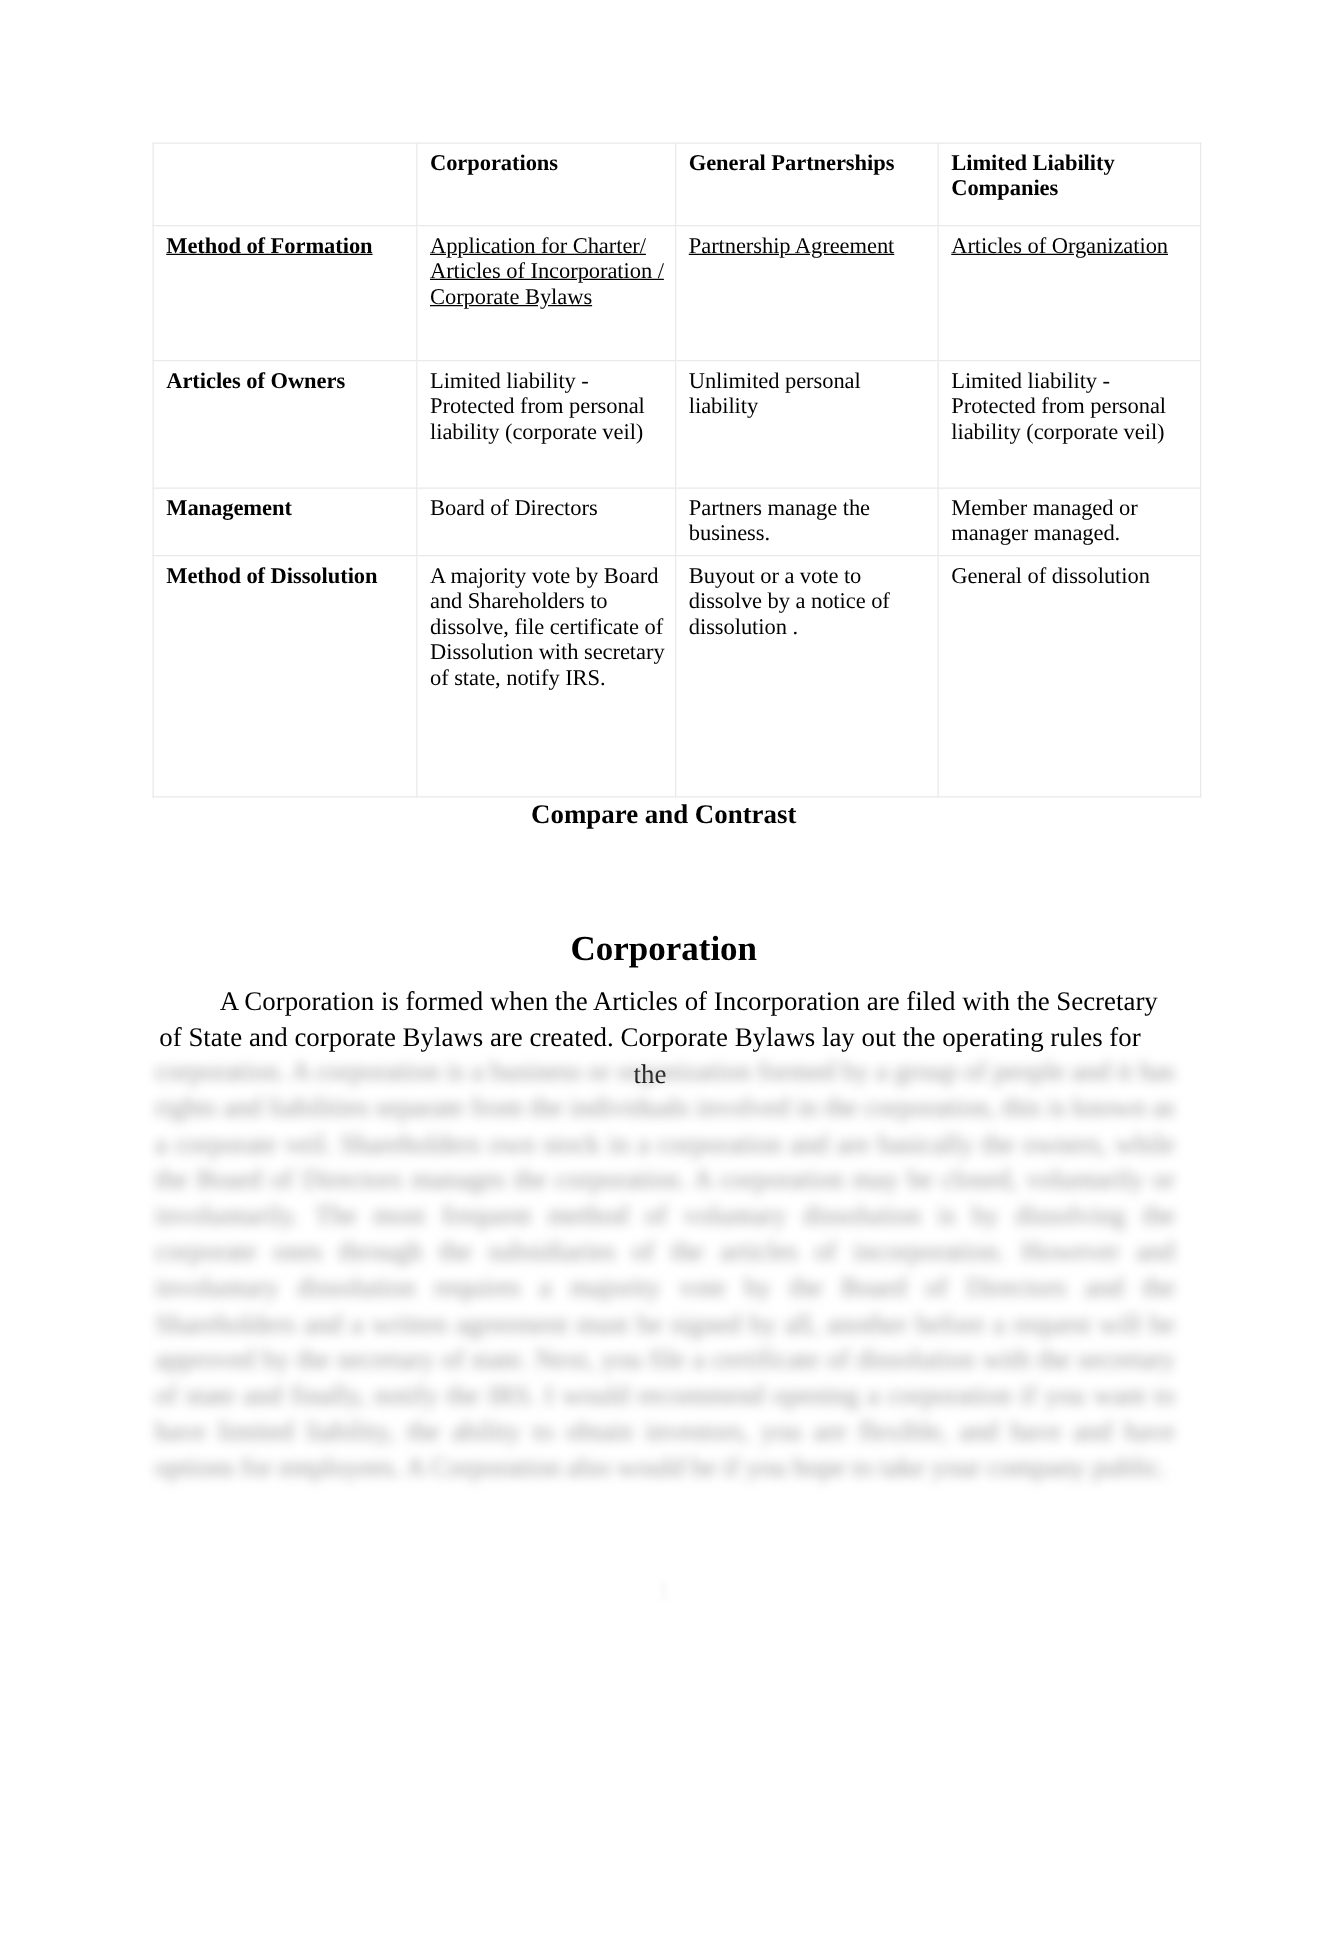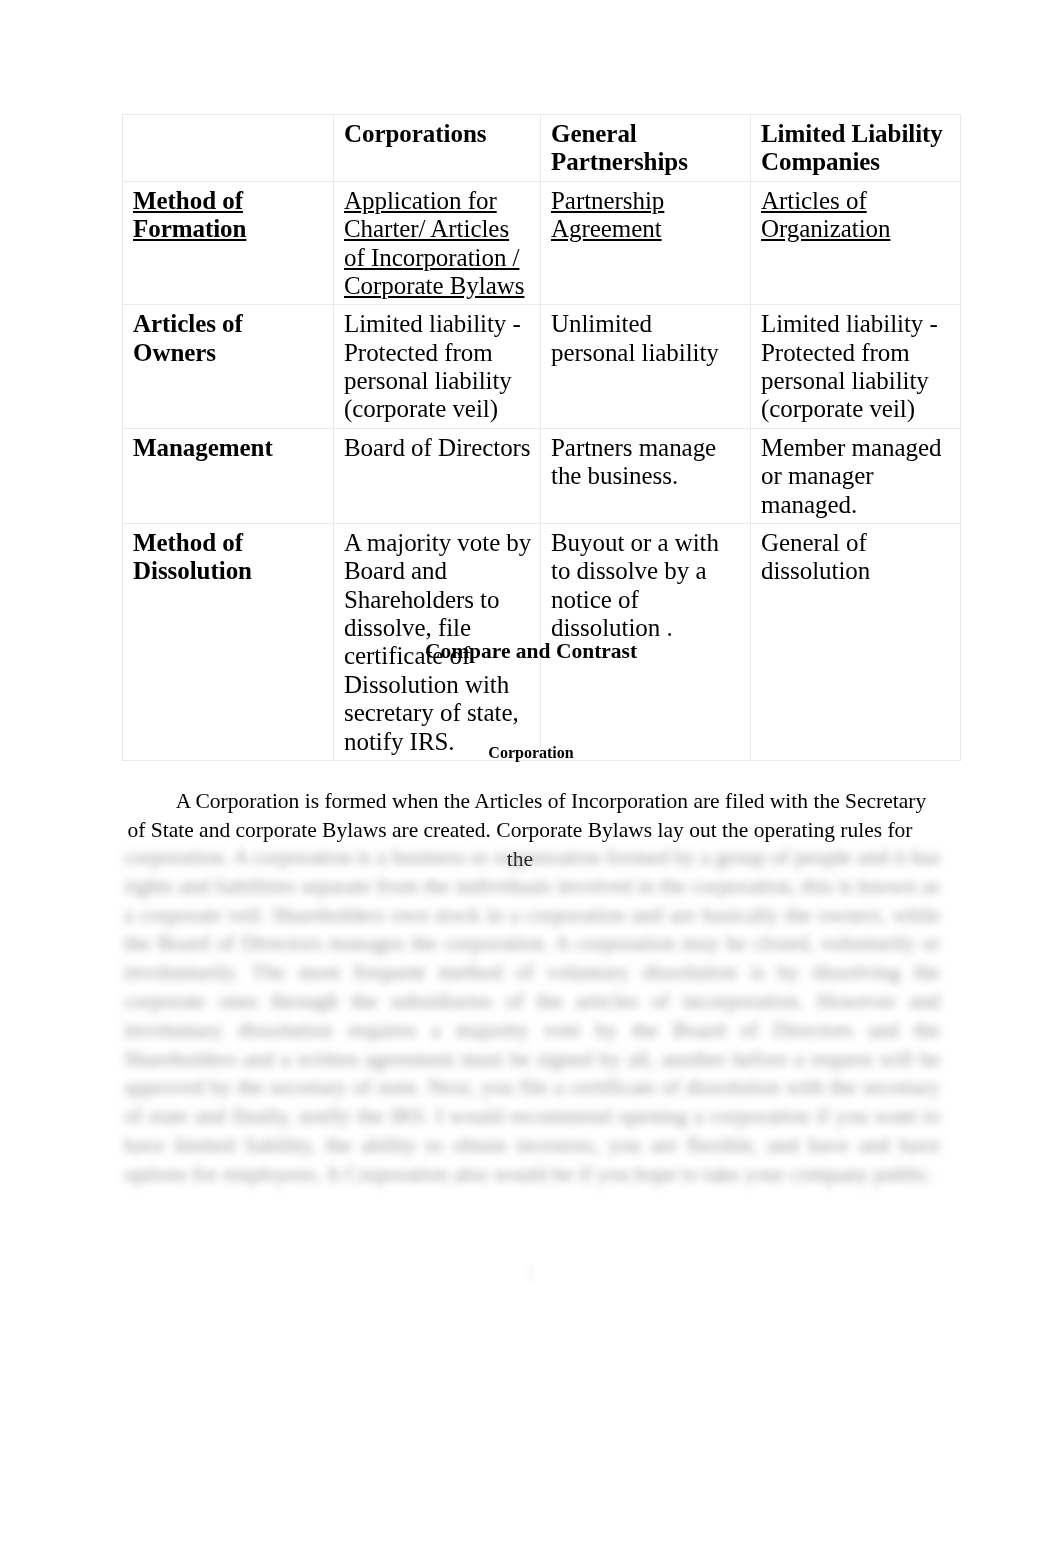--- a/index.html
+++ b/index.html
@@ -32,21 +32,21 @@
 
   table.compare {
     width: 838px;
     border-collapse: collapse;
     table-layout: fixed;
   }
   table.compare td {
     vertical-align: top;
     border: 1px solid #e9e9e9;
     padding: 5px 8px 4px 10px;
-    font-size: 25px;
+    font-size: 18px;
     line-height: 1.135;
     letter-spacing: -0.05px;
   }
   col.c0 { width: 211px; }
   col.c1 { width: 207px; }
   col.c2 { width: 210px; }
   col.c3 { width: 210px; }
 
   .rowlabel {
     font-weight: bold;
@@ -75,21 +75,21 @@
     line-height: 1.15;
   }
 
   
   .section-heading {
     position: absolute;
     left: 0;
     top: 744px;
     width: 1062px;
     text-align: center;
-    font-size: 16px;
+    font-size: 28px;
     font-weight: bold;
   }
 
   
   .body-para {
     position: absolute;
     left: 112px;
     top: 787px;
     width: 816px;
     font-size: 21.5px;
@@ -164,21 +164,21 @@
         <tr class="r-mgmt">
           <td class="rowlabel">Management</td>
           <td>Board of Directors</td>
           <td>Partners manage the business.</td>
           <td>Member managed or manager managed.</td>
         </tr>
 
         <tr class="r-diss">
           <td class="rowlabel">Method of Dissolution</td>
           <td>A majority vote by Board and Shareholders to dissolve, file certificate of Dissolution with secretary of state, notify IRS.</td>
-          <td>Buyout or a with to dissolve by a notice of dissolution .</td>
+          <td>Buyout or a vote to dissolve by a notice of dissolution .</td>
           <td>General of dissolution</td>
         </tr>
       </tbody>
     </table>
   </div>
 
   <div class="caption">Compare and Contrast</div>
 
   <div class="section-heading">Corporation</div>
 

